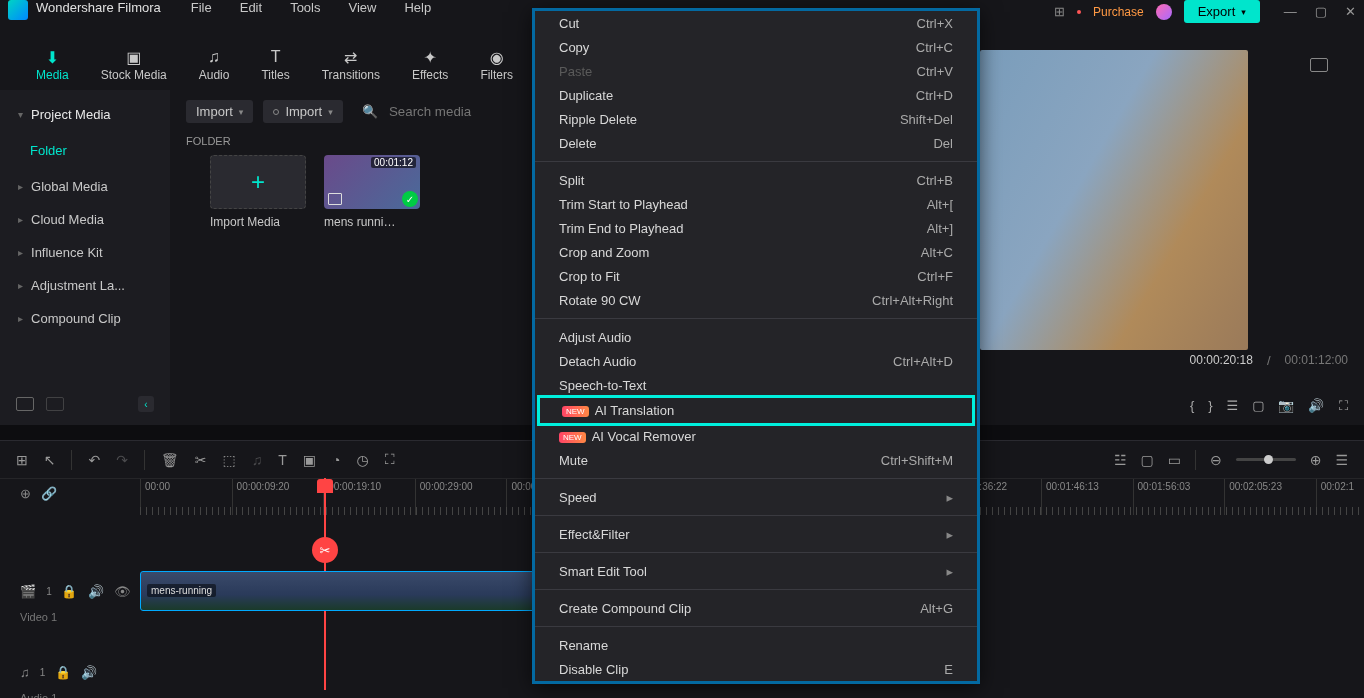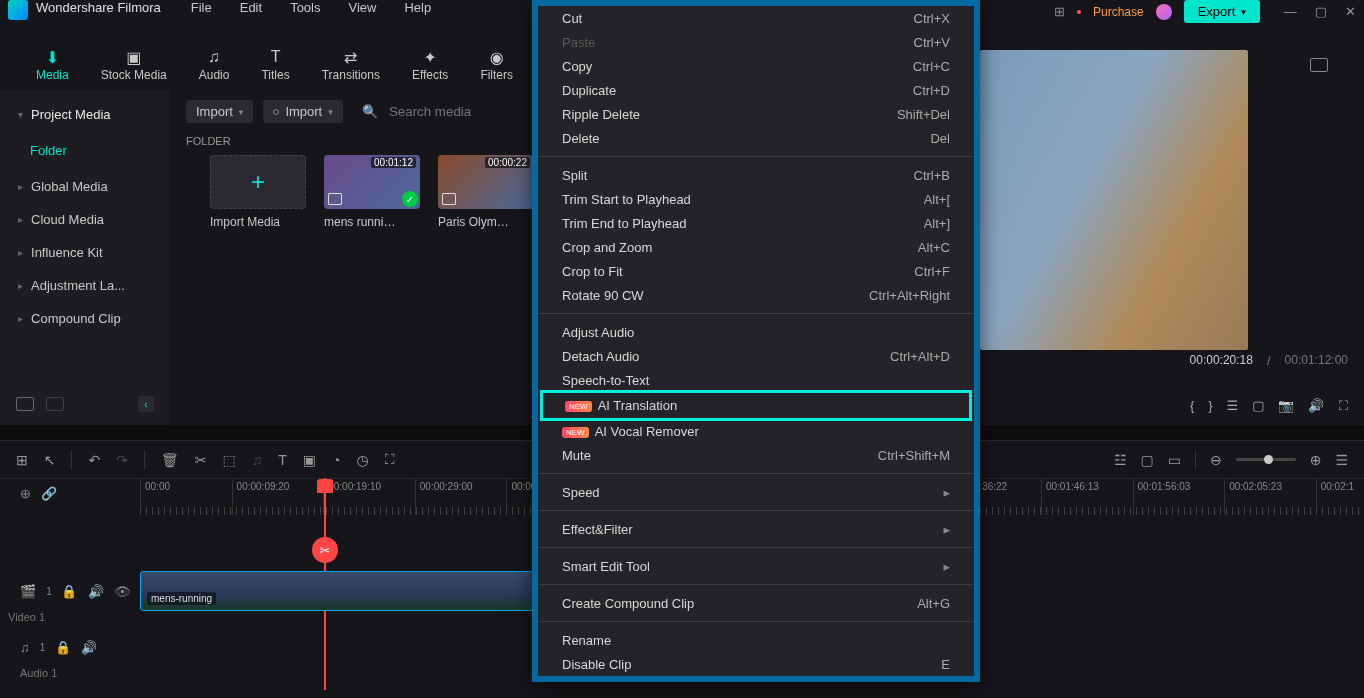--- a/index.html
+++ b/index.html
@@ -78,25 +78,25 @@
 .tl-ruler .ticks { position: absolute; bottom: 0; left: 140px; right: 0; height: 8px; background: repeating-linear-gradient(90deg, #444 0, #444 1px, transparent 1px, transparent 6px); }
 
 .playhead { position: absolute; left: 324px; top: 37px; width: 2px; height: 212px; background: #ff4444; }
 .playhead-head { position: absolute; top: 38px; left: 317px; width: 16px; height: 14px; background: #ff4444; border-radius: 3px 3px 0 0; }
 .scissors { position: absolute; top: 96px; left: 312px; width: 26px; height: 26px; background: #ff4444; border-radius: 50%; display: flex; align-items: center; justify-content: center; color: #fff; font-size: 13px; }
 
 .tl-tracks { padding-top: 0; }
 .tl-track { height: 48px; display: flex; align-items: center; }
 .tl-trackhead { width: 140px; display: flex; align-items: center; gap: 10px; padding-left: 20px; color: #888; }
 .clip { height: 40px; background: linear-gradient(180deg, #3a4a6a 0%, #2a3a5a 60%, #1a3a2a 100%); border: 1px solid #00aaff; border-radius: 3px; position: relative; overflow: hidden; }
-.clip .clipname { position: absolute; top: 20px; left: 6px; font-size: 10px; color: #ddd; background: rgba(0,0,0,0.5); padding: 1px 4px; border-radius: 2px; }
+.clip .clipname { position: absolute; top: 12px; left: 6px; font-size: 10px; color: #ddd; background: rgba(0,0,0,0.5); padding: 1px 4px; border-radius: 2px; }
 .tl-icons { position: absolute; left: 20px; top: 45px; display: flex; align-items: center; gap: 10px; color: #888; }
 
 
-.ctxmenu { position: absolute; top: 0; left: 532px; width: 448px; background: #242428; border: 6px solid #0369a1; box-shadow: 0 4px 20px rgba(0,0,0,0.6); z-index: 100; }
+.ctxmenu { position: absolute; top: 8px; left: 532px; width: 448px; background: #242428; border: 3px solid #0369a1; box-shadow: 0 4px 20px rgba(0,0,0,0.6); z-index: 100; }
 .ctxmenu .mi { display: flex; justify-content: space-between; padding: 4.5px 24px; font-size: 13px; color: #d8d8d8; cursor: pointer; }
 .ctxmenu .mi.disabled { color: #5a5a5a; }
 .ctxmenu .mi.highlight { border: 3px solid #00f0dd; margin: -2px 2px; padding: 5px 22px; }
 .ctxmenu .mi .short { color: #aaa; text-align: right; }
 .ctxmenu .sep { height: 1px; background: #3a3a40; margin: 6px 0; }
 .ctxmenu .new-badge { display: inline-block; background: linear-gradient(90deg, #ff4466, #ff8844); color: #fff; font-size: 8px; padding: 1px 4px; border-radius: 3px; margin-right: 6px; vertical-align: middle; }
 .ctxmenu .mi .sub-arrow { color: #888; }
 </style>
 </head>
 <body>
@@ -220,27 +220,20 @@
           </div>
         <div class="thumb-label">Import Media</div>
       </div>
       <div class="media-thumb">
         <div class="thumb-box vid">
           <span class="thumb-dur">00:01:12</span>
           <span class="thumb-icon-bl"></span>
           <span class="thumb-check">✓</span>
         </div>
         <div class="thumb-label">mens running</div>
-      </div>
-      <div class="media-thumb">
-        <div class="thumb-box vid" style="background:linear-gradient(135deg,#8a4a2a,#4a6a9a);">
-          <span class="thumb-dur">00:00:22</span>
-          <span class="thumb-icon-bl"></span>
-        </div>
-        <div class="thumb-label">Paris Olympics ...</div>
       </div>
     </div>
   </div>
 </div>
 
 <div class="preview-panel">
   <div class="preview-img"></div>
   <div class="preview-ctrl" style="top:310px;position:absolute;">
     <span class="time-display">00:00:20:18</span>
     <span class="time-total">/</span>
@@ -320,47 +313,47 @@
         <span>🎬</span>
         <span style="font-size:10px;">1</span>
         <span>🔒</span>
         <span>🔊</span>
         <span>👁</span>
       </div>
       <div class="clip" style="width:400px;">
         <span class="clipname">mens-running</span>
       </div>
     </div>
-    <div style="padding-left:8px;font-size:11px;color:#777;margin-top:-4px;margin-bottom:0;">Video 1</div>
+    <div style="padding-left:20px;font-size:11px;color:#777;margin-top:-4px;margin-bottom:25px;">Video 1</div>
     <div class="tl-track">
       <div class="tl-trackhead">
         <span>♫</span>
         <span style="font-size:10px;">1</span>
         <span>🔒</span>
         <span>🔊</span>
       </div>
     </div>
     <div style="padding-left:20px;font-size:11px;color:#777;margin-top:-4px;">Audio 1</div>
   </div>
 </div>
 
 <div class="ctxmenu">
   <div class="mi">
       <span>Cut</span>
       <span class="short">Ctrl+X</span>
     </div>
+  <div class="mi">
+      <span>Copy</span>
+      <span class="short">Ctrl+C</span>
+    </div>
   <div class="mi disabled">
       <span>Paste</span>
       <span class="short">Ctrl+V</span>
     </div>
   <div class="mi">
-      <span>Copy</span>
-      <span class="short">Ctrl+C</span>
-    </div>
-  <div class="mi">
       <span>Duplicate</span>
       <span class="short">Ctrl+D</span>
     </div>
   <div class="mi">
       <span>Ripple Delete</span>
       <span class="short">Shift+Del</span>
     </div>
   <div class="mi">
       <span>Delete</span>
       <span class="short">Del</span>

